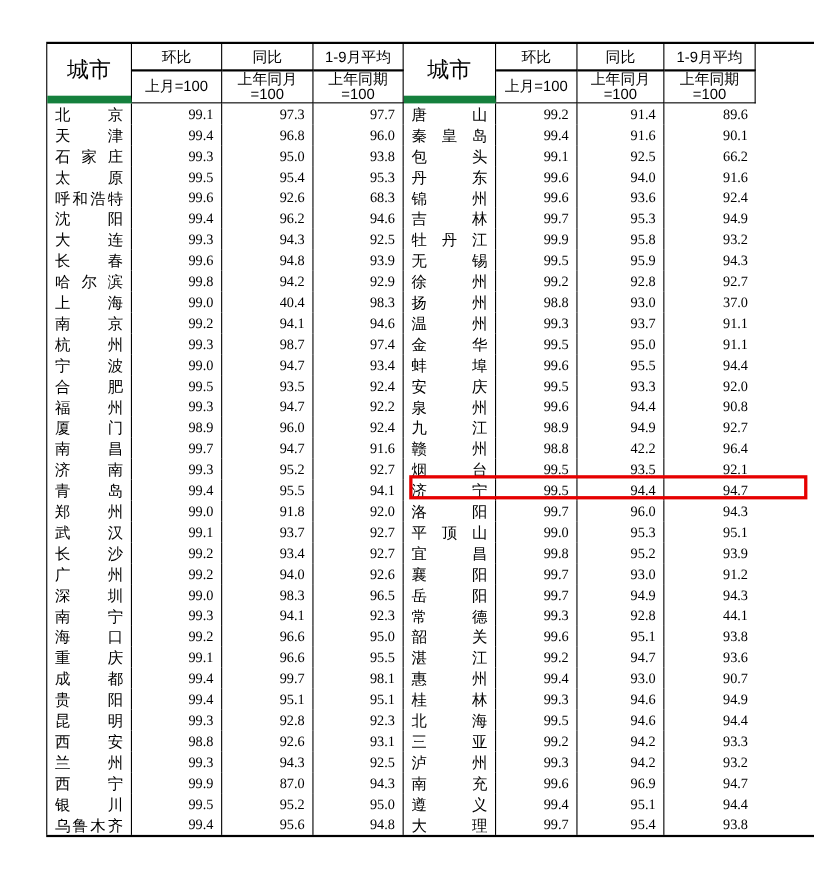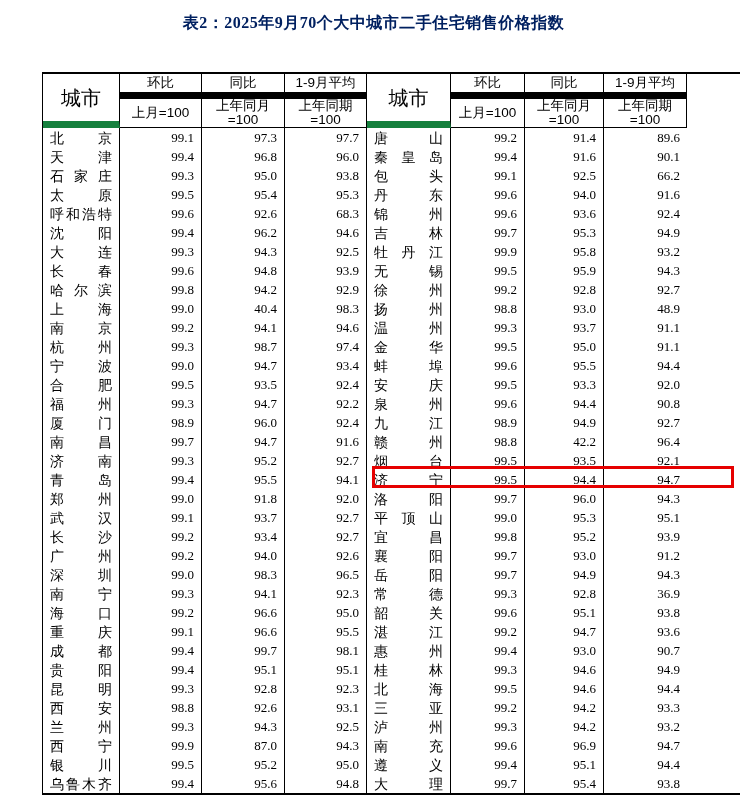--- a/index.html
+++ b/index.html
@@ -8,35 +8,34 @@
   .title{margin-top:13px;text-align:center;font-size:16px;font-weight:bold;
          color:#002060;font-family:"Liberation Serif","DejaVu Serif",serif;letter-spacing:.5px;}
   .table-wrap{position:relative;margin:38px 0 0 42px;width:698px;
               border-top:2px solid #000;border-bottom:2px solid #000;}
   .tbl{width:651px;display:grid;border-left:1px solid #000;
        grid-template-columns:77px 82px 83px 82px 84px 74px 79px 83px;
        grid-template-rows:25px 29px;grid-auto-rows:19px;}
   .cell{border-right:1px solid #000;box-sizing:border-box;display:flex;align-items:center;
         font-size:14px;line-height:16px;overflow:hidden;}
   .h{justify-content:center;font-size:13.5px;}
-  .h.top{border-bottom:7px solid #000000;}
+  .h.top{border-bottom:2px solid #000000;}
   .h.sub{border-bottom:1px solid #000;flex-direction:column;justify-content:center;line-height:14px;text-align:center;}
   .city-h{grid-row:span 2;border-bottom:7px solid #15803d;justify-content:center;font-size:20px;}
   .num{justify-content:flex-end;padding-right:7px;font-size:13px;
        font-family:"Liberation Serif","DejaVu Serif",serif;}
   .city{justify-content:space-between;padding:0 7px;}
   .city span{display:block;}
   .no-r{border-right:none;}
   .hl-box{position:absolute;left:330px;width:356px;height:16px;border:3px solid #e60000;}
 </style>
 </head>
 <body>
 
 <div class="page">
-  <div class="title">表2：2025年9月70个大中城市二手住宅销售价格指数</div>
 
   <div class="table-wrap">
     <div class="tbl" id="tbl">
 
       <div class="cell city-h">城市</div>
       <div class="cell h top">环比</div>
       <div class="cell h top">同比</div>
       <div class="cell h top">1-9月平均</div>
       <div class="cell city-h">城市</div>
       <div class="cell h top">环比</div>
@@ -200,21 +199,21 @@
         </div>
         <div class="cell num">99.0</div>
         <div class="cell num">40.4</div>
         <div class="cell num">98.3</div>
         <div class="cell city">
           <span>扬</span>
           <span>州</span>
         </div>
         <div class="cell num">98.8</div>
         <div class="cell num">93.0</div>
-        <div class="cell num no-r">48.9</div>
+        <div class="cell num no-r">37.0</div>
         <div class="cell city">
           <span>南</span>
           <span>京</span>
         </div>
         <div class="cell num">99.2</div>
         <div class="cell num">94.1</div>
         <div class="cell num">94.6</div>
         <div class="cell city">
           <span>温</span>
           <span>州</span>
@@ -411,21 +410,21 @@
         </div>
         <div class="cell num">99.3</div>
         <div class="cell num">94.1</div>
         <div class="cell num">92.3</div>
         <div class="cell city">
           <span>常</span>
           <span>德</span>
         </div>
         <div class="cell num">99.3</div>
         <div class="cell num">92.8</div>
-        <div class="cell num no-r">36.9</div>
+        <div class="cell num no-r">44.1</div>
         <div class="cell city">
           <span>海</span>
           <span>口</span>
         </div>
         <div class="cell num">99.2</div>
         <div class="cell num">96.6</div>
         <div class="cell num">95.0</div>
         <div class="cell city">
           <span>韶</span>
           <span>关</span>

